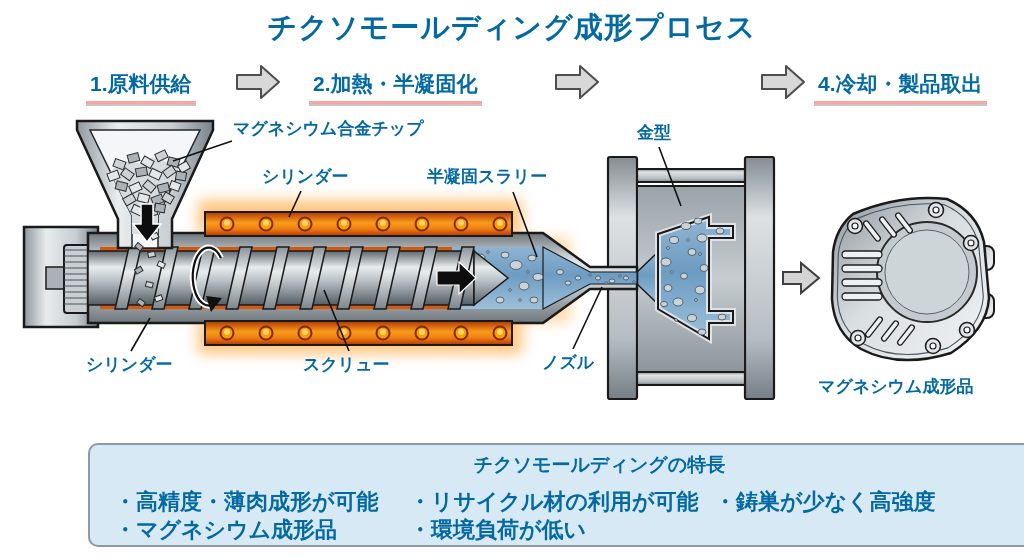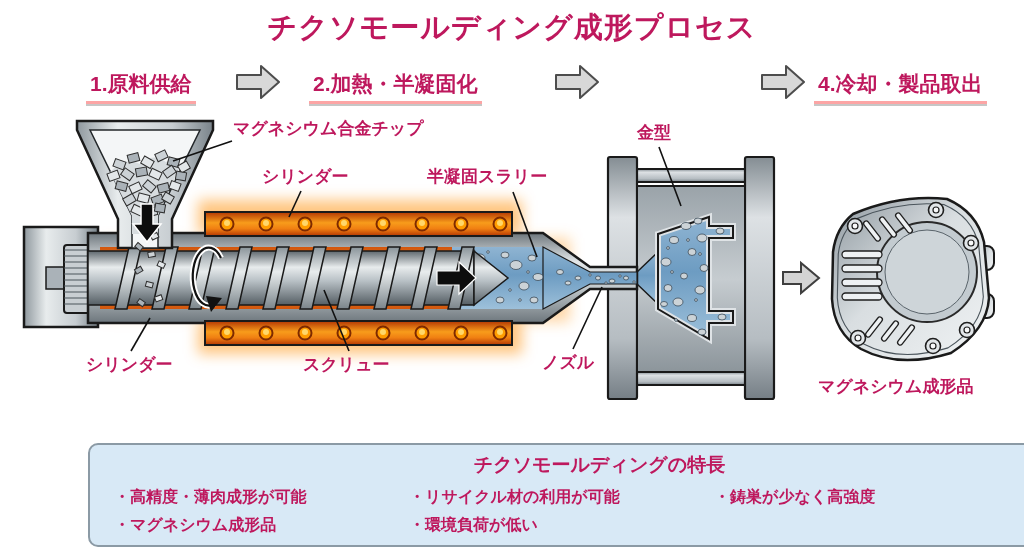--- a/index.html
+++ b/index.html
@@ -1,29 +1,29 @@
 <!DOCTYPE html>
 <html><head>
 <meta charset="utf-8">
 <style>
   html,body{margin:0;padding:0;background:#fff;}
   .stage{position:relative;width:1024px;height:559px;background:#fff;overflow:hidden;
-         font-family:"Liberation Sans","DejaVu Sans",sans-serif;color:#be185d;}
+         font-family:"Liberation Sans","DejaVu Sans",sans-serif;color:#0369a1;}
   .stage *{box-sizing:border-box;}
   svg.art{position:absolute;left:0;top:0;}
   .title{position:absolute;left:0;top:8px;width:1024px;text-align:center;
          font-size:29px;font-weight:bold;letter-spacing:1px;}
   .step{position:absolute;top:70px;font-size:21px;font-weight:bold;white-space:nowrap;
         padding:0 4px 3px;border-bottom:3px solid #fca5a5;box-shadow:0 2px 0 #c6c6c6;}
   .callout{position:absolute;font-size:17px;font-weight:bold;white-space:nowrap;}
   .features{position:absolute;left:88px;top:443px;width:1023px;height:104px;
             background:#d8e9f6;border:2px solid #8b9aa5;border-radius:10px;}
   .features .ftitle{position:absolute;left:0;top:7px;width:100%;text-align:center;
                     font-size:19px;font-weight:bold;}
-  .features .item{position:absolute;font-size:16px;font-weight:bold;white-space:nowrap;}
+  .features .item{position:absolute;font-size:22px;font-weight:bold;white-space:nowrap;}
 </style>
 </head>
 <body>
 
 <div class="stage">
 
   <svg class="art" width="1024" height="559" viewBox="0 0 1024 559">
     <defs>
       <linearGradient id="gV" x1="0" y1="0" x2="0" y2="1">
         <stop offset="0" stop-color="#6d767c"></stop>

